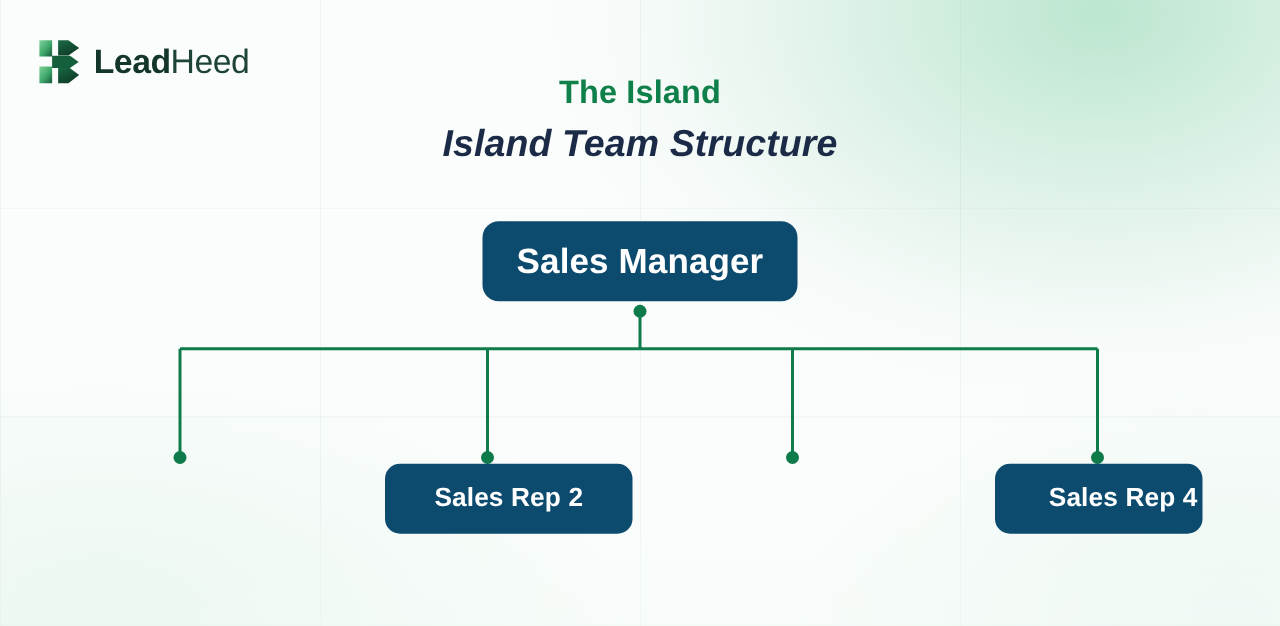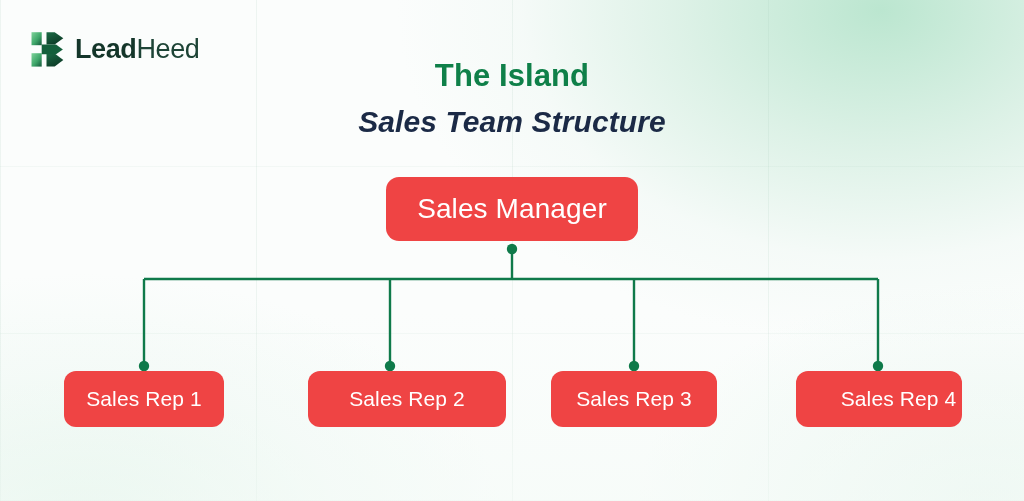--- a/index.html
+++ b/index.html
@@ -96,21 +96,21 @@
 
   
   #title-block {
     position: absolute;
     left: 0;
     top: 58px;
     width: 1024px;
     text-align: center;
   }
   #chart-title {
-    font-size: 31px;
+    font-size: 26px;
     font-weight: 700;
     color: #0f8049;
     letter-spacing: 0.1px;
     line-height: 1.18;
     margin: 0;
   }
   #chart-subtitle {
     font-size: 30px;
     font-weight: 700;
     font-style: italic;
@@ -129,26 +129,26 @@
     position: absolute;
     left: 0;
     top: 0;
     width: 1024px;
     height: 501px;
   }
 
   .node {
     position: absolute;
     box-sizing: border-box;
-    background: #ef4444;
+    background: #0c4a6e;
     color: #ffffff;
     display: flex;
     align-items: center;
     justify-content: center;
-    font-weight: 400;
+    font-weight: 700;
     text-align: center;
     white-space: nowrap;
   }
   .node-root {
     left: 386px;
     top: 177px;
     width: 252px;
     height: 64px;
     border-radius: 13px;
     font-size: 28px;
@@ -197,21 +197,21 @@
         <path d="M16.5 1.2 h8.2 l8.6 6.1 -8.6 6.1 h-8.2 z" fill="url(#lg-right)"></path>
         <path d="M16.5 22.6 h8.2 l8.6 6.3 -8.6 6.7 h-8.2 z" fill="url(#lg-right)"></path>
         <path d="M11.7 13.6 h14.3 l6.9 4.9 -6.9 4.8 h-14.3 z" fill="#14603c"></path>
       </svg>
     </span>
     <span id="logo-wordmark"><span class="wm-bold">Lead</span><span class="wm-light">Heed</span></span>
   </div>
 
   <div id="title-block">
     <div id="chart-title">The Island</div>
-    <div id="chart-subtitle">Sales Team Structure</div>
+    <div id="chart-subtitle">Island Team Structure</div>
   </div>
 
   <div id="org-chart">
 
     <svg id="connectors" viewBox="0 0 1024 501" xmlns="http://www.w3.org/2000/svg">
       <g stroke="#0f7a4a" stroke-width="2.4" fill="none" stroke-linecap="butt">
 
         <line x1="512" y1="246" x2="512" y2="279"></line>
 
         <line x1="144" y1="279" x2="878" y2="279"></line>
@@ -226,19 +226,17 @@
         <circle cx="512" cy="249" r="5.2"></circle>
         <circle cx="144" cy="366" r="5.2"></circle>
         <circle cx="390" cy="366" r="5.2"></circle>
         <circle cx="634" cy="366" r="5.2"></circle>
         <circle cx="878" cy="366" r="5.2"></circle>
       </g>
     </svg>
 
     <div class="node node-root">Sales Manager</div>
 
-    <div class="node node-leaf leaf-1">Sales Rep 1</div>
     <div class="node node-leaf leaf-2">Sales Rep 2</div>
-    <div class="node node-leaf leaf-3">Sales Rep 3</div>
     <div class="node node-leaf leaf-4">Sales Rep 4</div>
 
   </div>
 </div>
 
 </body></html>

